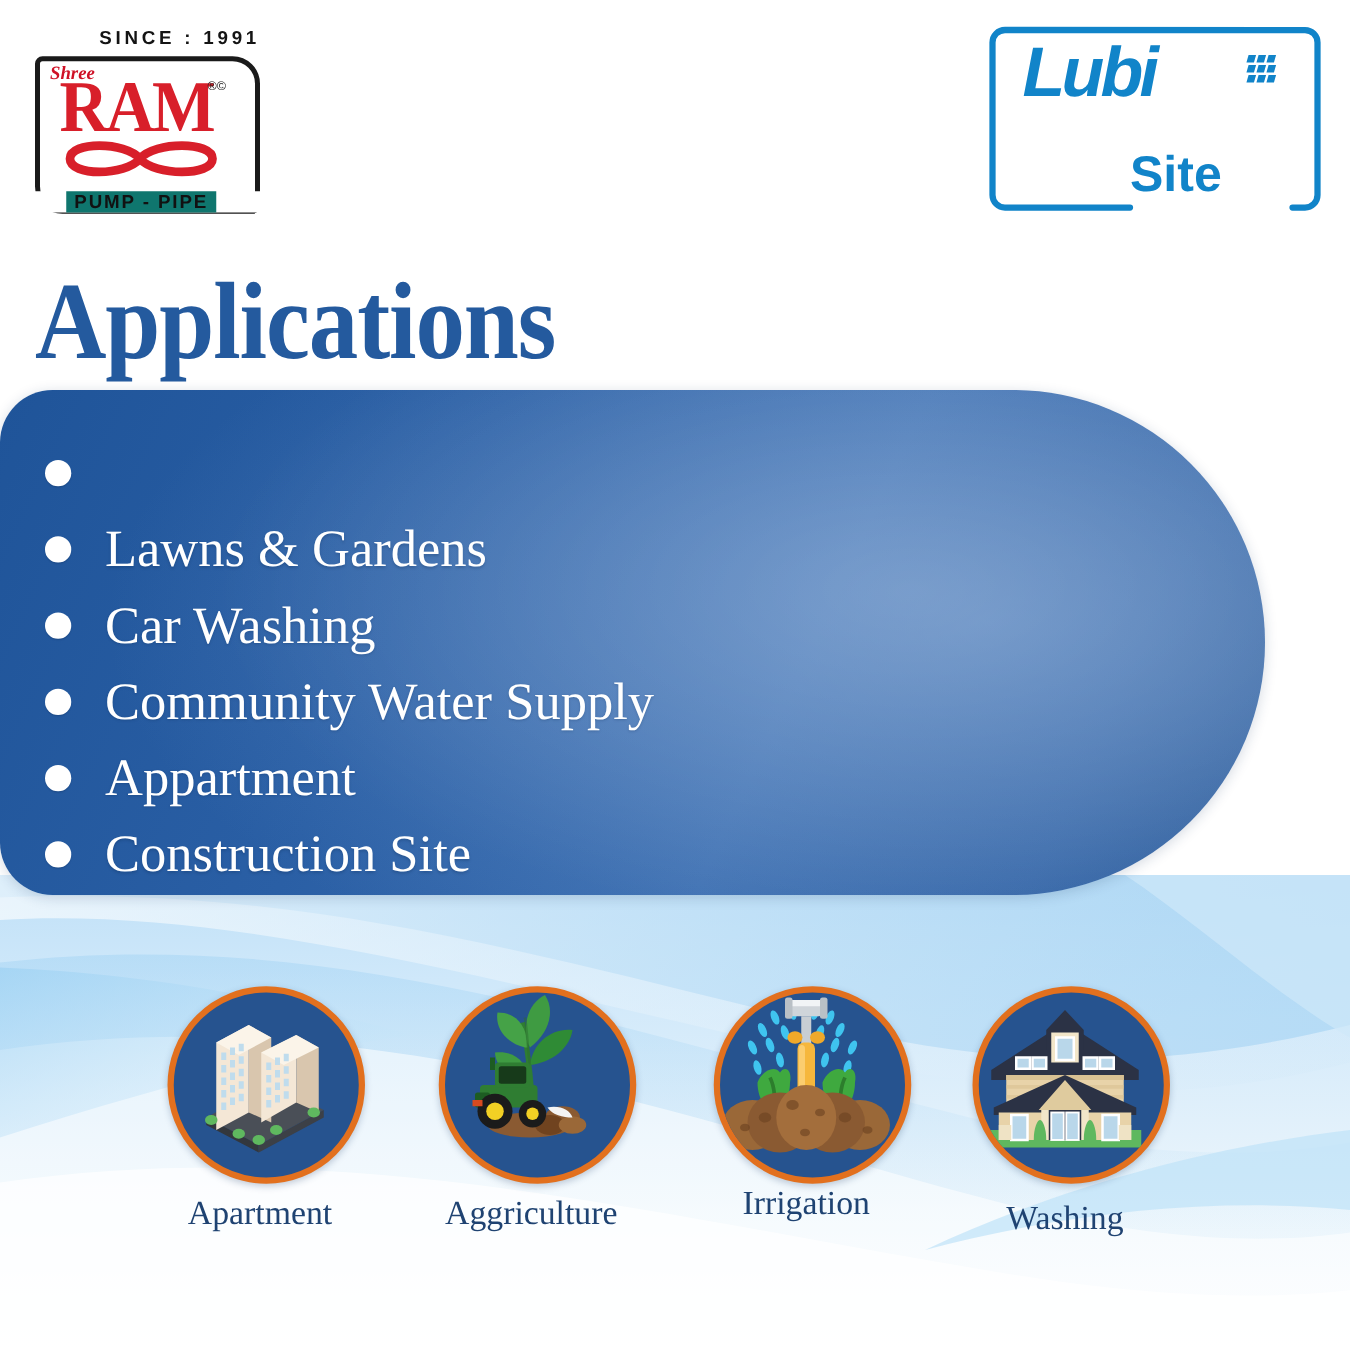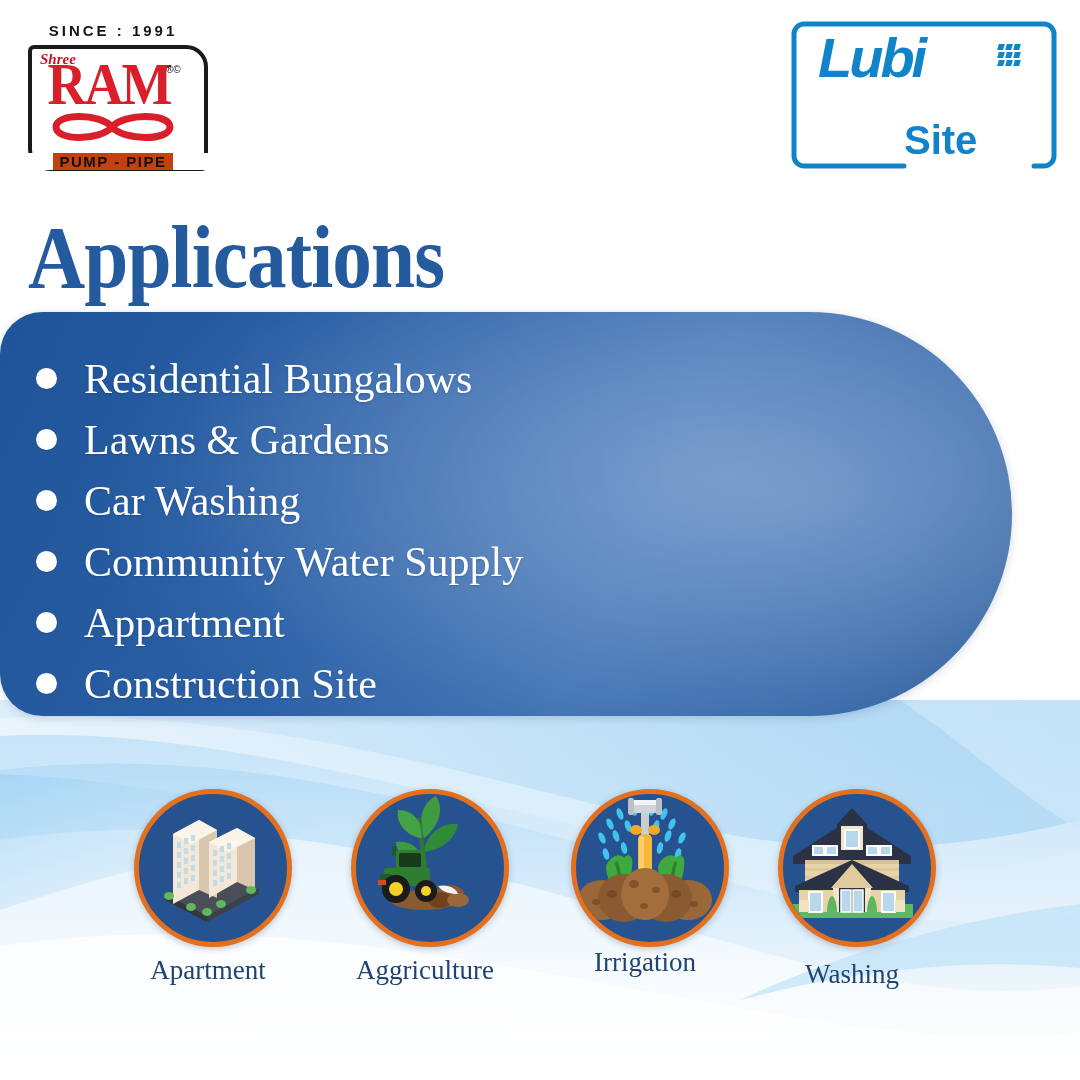--- a/index.html
+++ b/index.html
@@ -69,21 +69,21 @@
     font-family:"Liberation Serif",serif;
     font-size:42px;
     line-height:1;
     white-space:nowrap;
     text-shadow:0 1px 2px rgba(10,40,80,.25);
   }
 
   
   .ram-logo{position:absolute;left:18px;top:22px;width:190px;height:145px;}
   .ram-since{
-    position:absolute;left:0;top:0;width:190px;text-align:center;
+    position:absolute;left:0;top:0;width:190px;text-align:right;
     font-family:"Liberation Sans",sans-serif;
     font-size:15px;font-weight:700;letter-spacing:3px;color:#141414;
   }
   .ram-box{
     position:absolute;left:10px;top:23px;width:172px;height:118px;
     border:4px solid #1a1a1a;border-radius:6px 22px 6px 22px;
     background:#fff;
   }
   .ram-shree{
     position:absolute;left:22px;top:29px;
@@ -101,21 +101,21 @@
     position:absolute;left:148px;top:42px;
     font-family:"Liberation Sans",sans-serif;font-size:10px;color:#1a1a1a;
   }
   .ram-swirl{position:absolute;left:30px;top:86px;}
   .ram-pump{
     position:absolute;left:0;top:131px;width:190px;text-align:center;
     font-family:"Liberation Sans",sans-serif;font-weight:700;
     font-size:15px;letter-spacing:1.5px;color:#111;
     background:#fff;display:inline-block;
   }
-  .ram-pump span{background:#c2410c;padding:0 6px;margin-top:44px;}
+  .ram-pump span{background:#0f766e;padding:0 6px;margin-top:44px;}
 
   .lubi-logo{position:absolute;left:788px;top:20px;width:272px;height:150px;}
   .lubi-frame{
     position:absolute;left:0;top:0;width:272px;height:150px;
   }
   .lubi-word{
     position:absolute;left:30px;top:10px;
     font-family:"Liberation Sans",sans-serif;font-weight:700;font-style:italic;
     font-size:56px;line-height:1;color:#1184c9;letter-spacing:-3px;
   }
@@ -211,21 +211,20 @@
         <i style="left:16px;top:16px"></i>
     </div>
     <div class="lubi-pumps">Site</div>
   </div>
 
   <div class="title">Applications</div>
 
   <div class="bullets">
     <div class="bullet-row">
       <span class="dot"></span>
-      <span class="bullet-text">Residential Bungalows</span>
     </div>
     <div class="bullet-row">
       <span class="dot"></span>
       <span class="bullet-text">Lawns &amp; Gardens</span>
     </div>
     <div class="bullet-row">
       <span class="dot"></span>
       <span class="bullet-text">Car Washing</span>
     </div>
     <div class="bullet-row">

